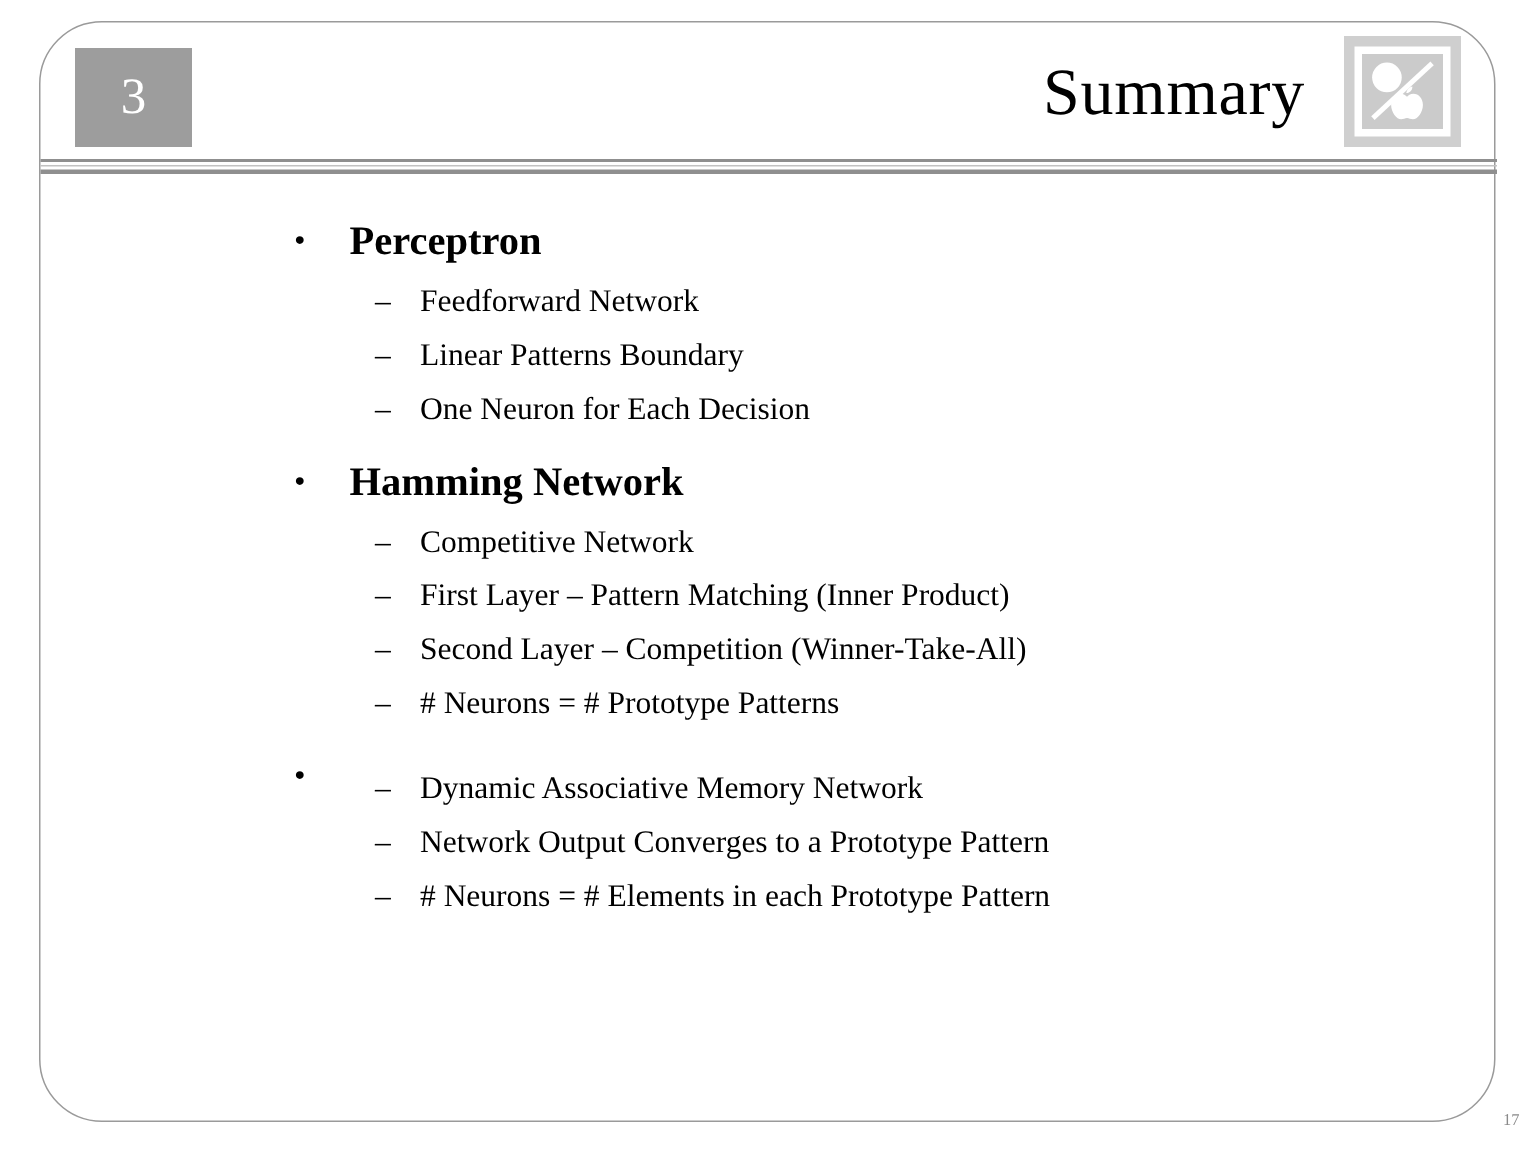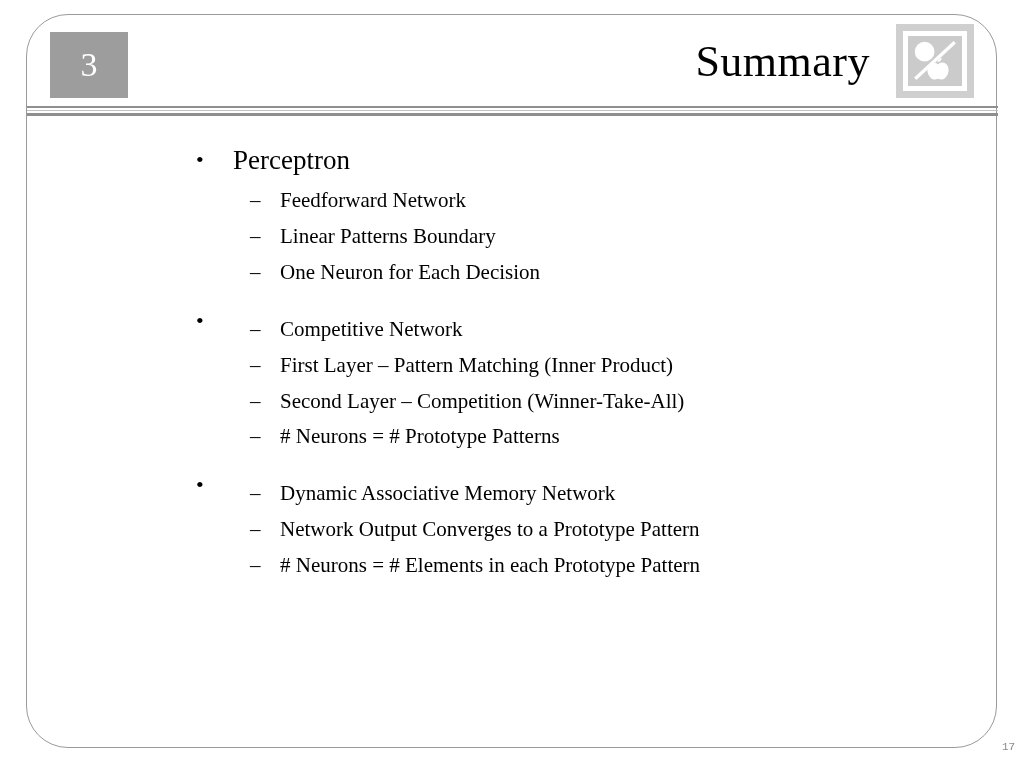--- a/index.html
+++ b/index.html
@@ -128,21 +128,21 @@
     padding-left: 196px;
     margin-bottom: 4px;
   }
   .bullet-l1 .marker {
     position: absolute;
     left: 196px;
     top: 0;
     font-size: 22px;
     line-height: 1.35;
   }
-  .bullet-l1 .label { margin-left: 37px; }
+  .bullet-l1 .label { margin-left: 37px; font-weight: bold; }
 
   .bullet-l2 {
     position: relative;
     font-size: 21px;
     line-height: 1.14;
     padding-left: 250px;
     margin-top: 12px;
   }
   .bullet-l2 .marker {
     position: absolute;
@@ -155,21 +155,21 @@
   .group + .group { margin-top: 21px; }
   .group .bullet-l2:first-of-type { margin-top: 13px; }
 
   
   .page-number {
     position: absolute;
     left: 1002px;
     top: 741px;
     font-size: 11px;
     color: #8a8a8a;
-    font-family: Liberation Mono, monospace;
+    font-family: Liberation Serif, serif;
   }
 </style>
 </head>
 <body>
 
 <div class="slide-frame"></div>
 
 <div class="header">
 
   <div class="slide-number-badge">
@@ -217,20 +217,21 @@
     </div>
     <div class="bullet-l2">
       <span class="marker">–</span>
       <span class="label">One Neuron for Each Decision</span>
     </div>
   </div>
 
   <div class="group">
     <div class="bullet-l1">
       <span class="marker">•</span>
+      <span class="label">Hamming Network</span>
     </div>
     <div class="bullet-l2">
       <span class="marker">–</span>
       <span class="label">Competitive Network</span>
     </div>
     <div class="bullet-l2">
       <span class="marker">–</span>
       <span class="label">First Layer – Pattern Matching (Inner Product)</span>
     </div>
     <div class="bullet-l2">

